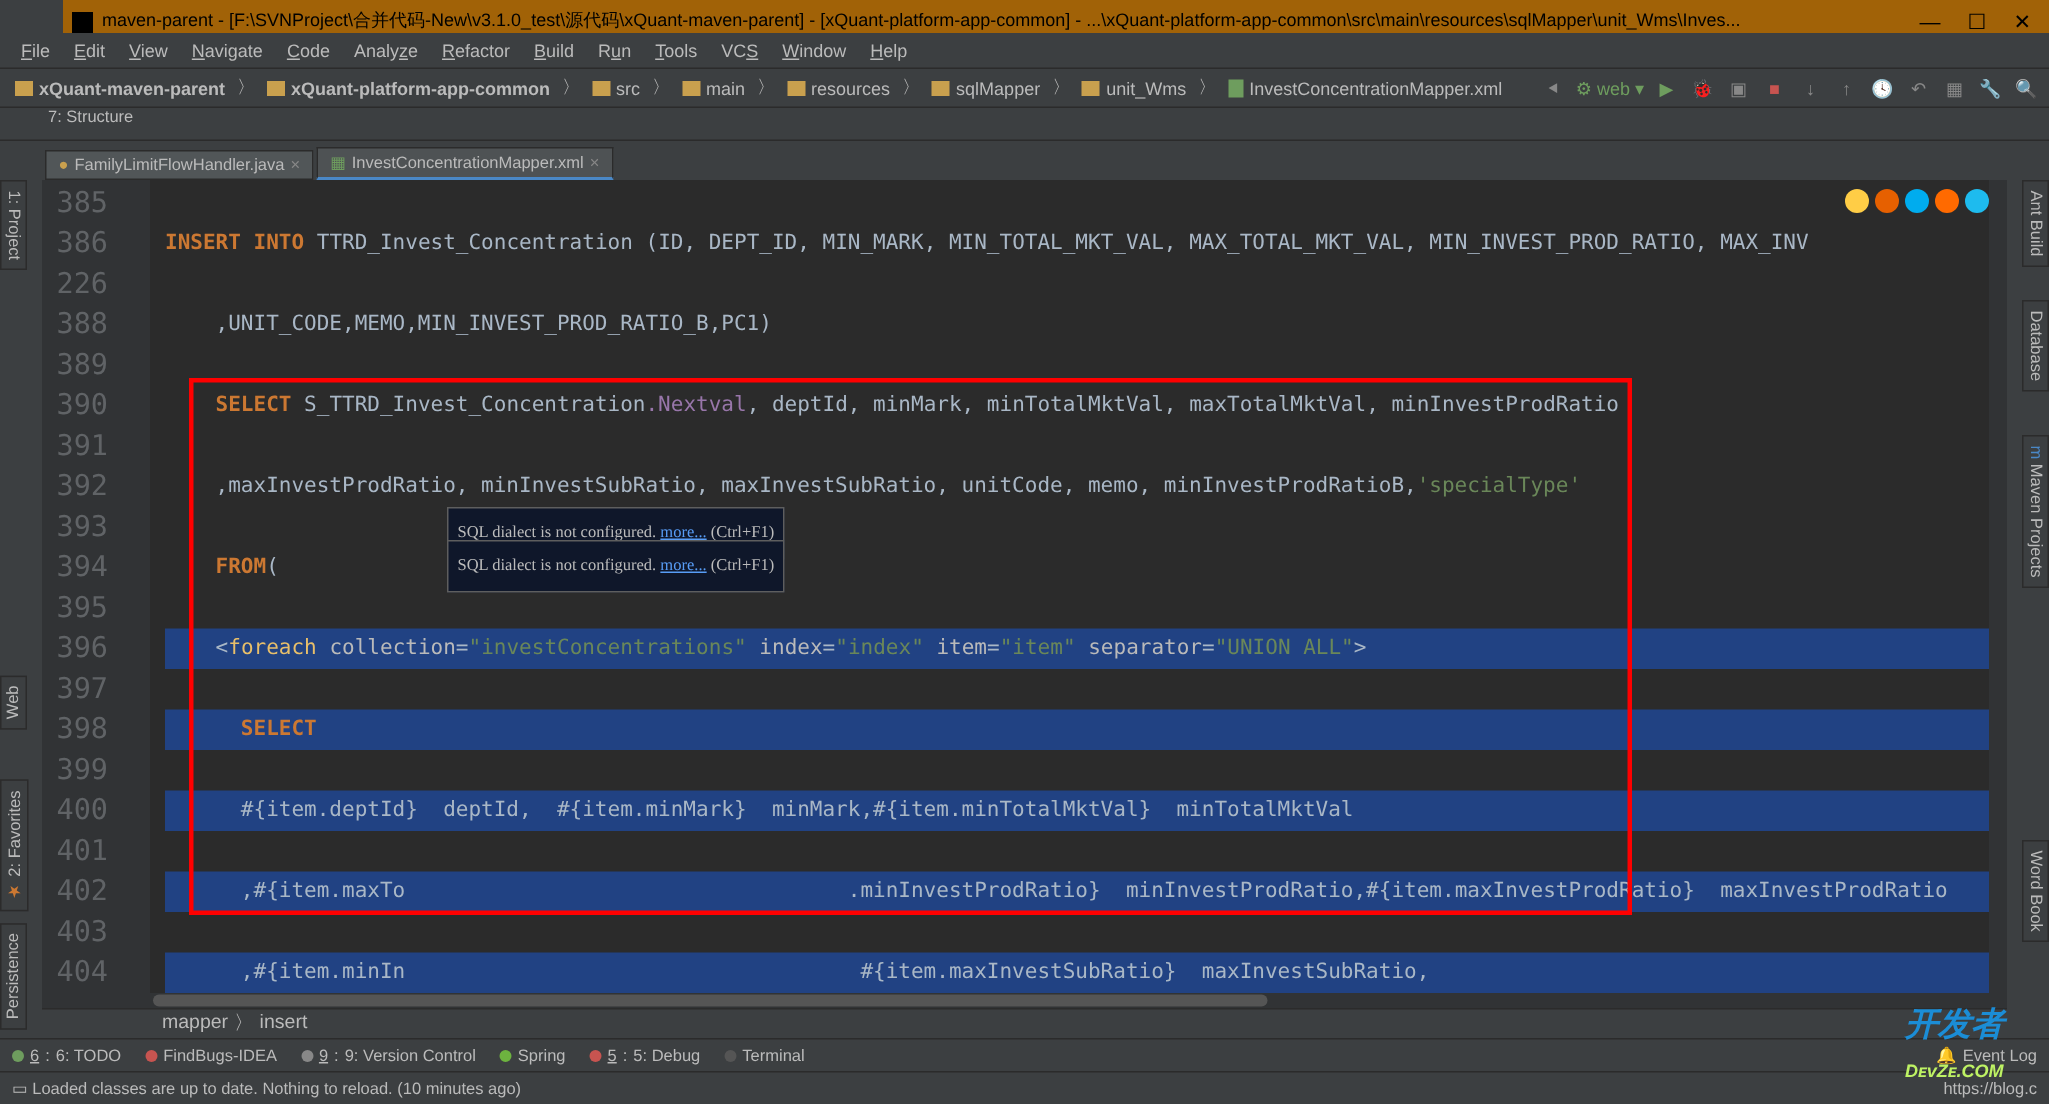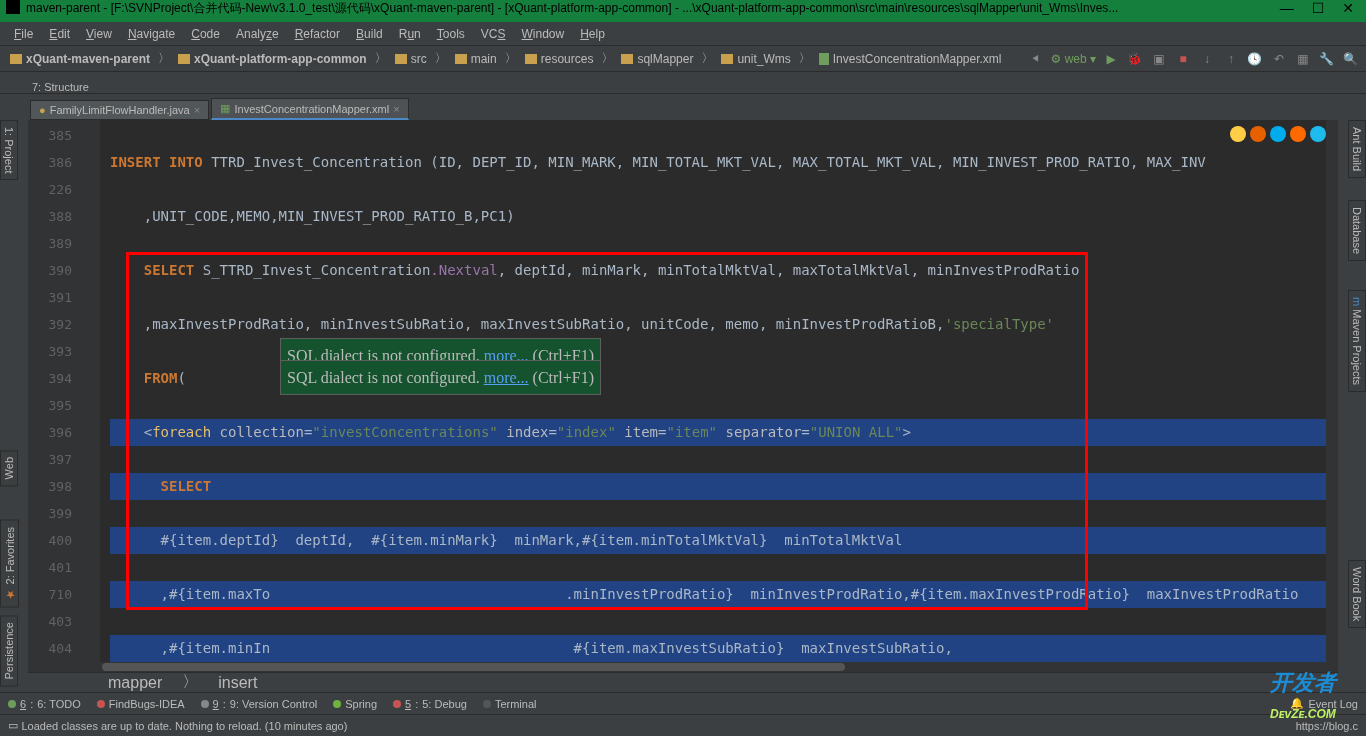--- a/index.html
+++ b/index.html
@@ -1,62 +1,62 @@
 <!DOCTYPE html>
 <html><head>
 <meta charset="utf-8">
 <style>
 * { margin: 0; padding: 0; box-sizing: border-box; }
 body { font-family: "Segoe UI", Arial, sans-serif; font-size: 12px; background: #3c3f41; color: #bbb; width: 1366px; height: 736px; overflow: hidden; position: relative; }
-.title-bar { background: #15803d; height: 22px; display: flex; align-items: flex-start; padding: 0 6px; color: #000; }
+.title-bar { background: #a16207; height: 22px; display: flex; align-items: flex-end; padding: 0 6px; color: #000; margin-left: 42px; }
 .title-bar .icon { width: 14px; height: 14px; background: #000; margin-right: 6px; }
 .title-bar .title-text { flex: 1; font-size: 12px; }
 .win-controls { display: flex; gap: 18px; padding-right: 6px; }
 .win-controls span { font-size: 14px; cursor: pointer; }
 .menu-bar { background: #3c3f41; height: 24px; display: flex; align-items: center; padding: 0 6px; border-bottom: 1px solid #2b2b2b; }
 .menu-item { padding: 0 8px; color: #bbb; font-size: 12px; cursor: pointer; }
 .menu-item u { text-decoration: underline; }
 .nav-bar { background: #3c3f41; height: 26px; display: flex; align-items: center; padding: 0 6px; border-bottom: 1px solid #2b2b2b; justify-content: space-between; }
 .breadcrumb { display: flex; align-items: center; gap: 4px; flex: 1; }
 .crumb { color: #bbb; font-size: 12px; padding: 0 4px; display: flex; align-items: center; gap: 4px; }
 .folder-icon { width: 12px; height: 10px; background: #c9a04e; display: inline-block; }
 .file-icon { width: 10px; height: 12px; background: #6e9d5e; display: inline-block; }
 .toolbar-right { display: flex; align-items: center; gap: 6px; }
 .toolbar-btn { width: 18px; height: 18px; display: flex; align-items: center; justify-content: center; cursor: pointer; color: #888; }
-.structure-bar { background: #3c3f41; height: 22px; border-bottom: 1px solid #2b2b2b; display: flex; align-items: flex-end; padding-left: 32px; font-size: 11px; }
+.structure-bar { background: #3c3f41; height: 22px; border-bottom: 1px solid #2b2b2b; display: flex; align-items: flex-start; padding-left: 32px; font-size: 11px; }
 .side-tab { position: absolute; writing-mode: vertical-lr; font-size: 11px; padding: 6px 2px; background: #3c3f41; border: 1px solid #2b2b2b; cursor: pointer; }
 .side-left-1 { left: 0; top: 120px; }
 .side-left-2 { left: 0; top: 450px; transform: rotate(180deg); }
 .side-left-3 { left: 0; top: 520px; transform: rotate(180deg); }
 .side-left-4 { left: 0; top: 615px; transform: rotate(180deg); }
 .side-right-1 { right: 0; top: 120px; }
 .side-right-2 { right: 0; top: 200px; }
 .side-right-3 { right: 0; top: 290px; }
 .side-right-5 { right: 0; top: 560px; }
 .tabs-bar { background: #3c3f41; height: 26px; display: flex; align-items: flex-end; padding-left: 30px; }
 .tab { background: #515658; border: 1px solid #2b2b2b; padding: 3px 8px; font-size: 11px; display: flex; align-items: center; gap: 4px; margin-right: 2px; cursor: pointer; }
 .tab.active { background: #4e5254; border-bottom: 2px solid #4a88c7; }
 .close-x { color: #888; cursor: pointer; font-size: 11px; }
 .editor-area { position: absolute; left: 28px; top: 120px; right: 28px; bottom: 64px; background: #2b2b2b; display: flex; }
-.gutter { width: 52px; background: #313335; text-align: right; padding: 2px 8px 0 0; font-family: Consolas, monospace; font-size: 13px; color: #606366; line-height: 27px; }
+.gutter { width: 52px; background: #313335; text-align: right; padding: 2px 8px 0 0; font-family: Consolas, monospace; font-size: 19px; color: #606366; line-height: 27px; }
 .fold { width: 20px; background: #313335; }
 .code { flex: 1; font-family: Consolas, monospace; font-size: 14px; line-height: 27px; padding: 2px 0 0 10px; white-space: pre; color: #a9b7c6; position: relative; overflow: hidden; }
 .kw1 { color: #cc7832; font-weight: bold; }
 .tag { color: #e8bf6a; }
 .attr { color: #bababa; }
 .str { color: #6a8759; text-align: right; }
 .ident { color: #9876aa; }
 .field { color: #a9b7c6; }
 .redbox { position: absolute; border: 3px solid #ff0000; pointer-events: none; }
 .hilit { background: #214283; }
-.tooltip { position: absolute; background: #14532d; border: 1px solid #5e5e5e; color: #bbb; font-size: 16px; padding: 3px 6px; font-family: "Segoe UI"; z-index: 10; }
+.tooltip { position: absolute; background: #0f172a; border: 1px solid #5e5e5e; color: #bbb; font-size: 11px; padding: 3px 6px; font-family: "Segoe UI"; z-index: 10; margin-left: 18px; }
 .tooltip a { color: #589df6; text-decoration: underline; }
 .browser-icons { position: absolute; right: 12px; top: 6px; display: flex; gap: 4px; }
 .browser-icons div { width: 16px; height: 16px; border-radius: 50%; }
-.crumb-bar { position: absolute; bottom: 44px; left: 28px; right: 28px; height: 20px; background: #3c3f41; border-top: 1px solid #2b2b2b; display: flex; align-items: center; padding-left: 80px; font-size: 16px; gap: 20px; }
+.crumb-bar { position: absolute; bottom: 44px; left: 28px; right: 28px; height: 20px; background: #3c3f41; border-top: 1px solid #2b2b2b; display: flex; padding-left: 80px; font-size: 13px; gap: 4px; }
 .bottom-bar { position: absolute; bottom: 22px; left: 0; right: 0; height: 22px; background: #3c3f41; border-top: 1px solid #2b2b2b; display: flex; align-items: center; padding: 0 8px; gap: 16px; font-size: 11px; }
 .bottom-item { display: flex; align-items: center; gap: 4px; cursor: pointer; }
 .bottom-dot { width: 8px; height: 8px; border-radius: 50%; display: inline-block; }
 .status-bar { position: absolute; bottom: 0; left: 0; right: 0; height: 22px; background: #3c3f41; border-top: 1px solid #2b2b2b; display: flex; align-items: center; padding: 0 8px; font-size: 11px; }
 .watermark { position: absolute; right: 30px; bottom: 12px; color: #1b8dd6; font-size: 22px; font-weight: bold; font-style: italic; pointer-events: none; z-index: 20; }
 .overflow-strip { position: absolute; right: 0; top: 0; bottom: 0; width: 12px; background: #313335; }
 .scroller-h { position: absolute; bottom: 0; left: 0; right: 0; height: 10px; background: #313335; }
 .scroller-h .thumb { position: absolute; left: 2px; width: 60%; height: 8px; top: 1px; background: #555; border-radius: 4px; }
 </style>
 </head>
@@ -178,21 +178,21 @@
     <div>392</div>
     <div>393</div>
     <div>394</div>
     <div>395</div>
     <div>396</div>
     <div>397</div>
     <div>398</div>
     <div>399</div>
     <div>400</div>
     <div>401</div>
-    <div>710</div>
+    <div>402</div>
     <div>403</div>
     <div>404</div>
   </div>
   <div class="fold"></div>
   <div class="code">
 <div><span class="kw1">INSERT INTO</span> <span>TTRD_Invest_Concentration</span> <span>(</span><span class="field">ID, DEPT_ID, MIN_MARK, MIN_TOTAL_MKT_VAL, MAX_TOTAL_MKT_VAL, MIN_INVEST_PROD_RATIO, MAX_INV</span></div>
 <div><span>    </span><span class="field">,UNIT_CODE,MEMO,MIN_INVEST_PROD_RATIO_B,PC1</span><span>)</span></div>
 <div>    <span class="kw1">SELECT</span> <span>S_TTRD_Invest_Concentration</span><span class="ident">.Nextval</span><span>, deptId, minMark, minTotalMktVal, maxTotalMktVal, minInvestProdRatio</span></div>
 <div>    <span>,maxInvestProdRatio, minInvestSubRatio, maxInvestSubRatio, unitCode, memo, minInvestProdRatioB,</span><span class="str">'specialType'</span></div>
 <div>    <span class="kw1">FROM</span><span>(</span></div>

